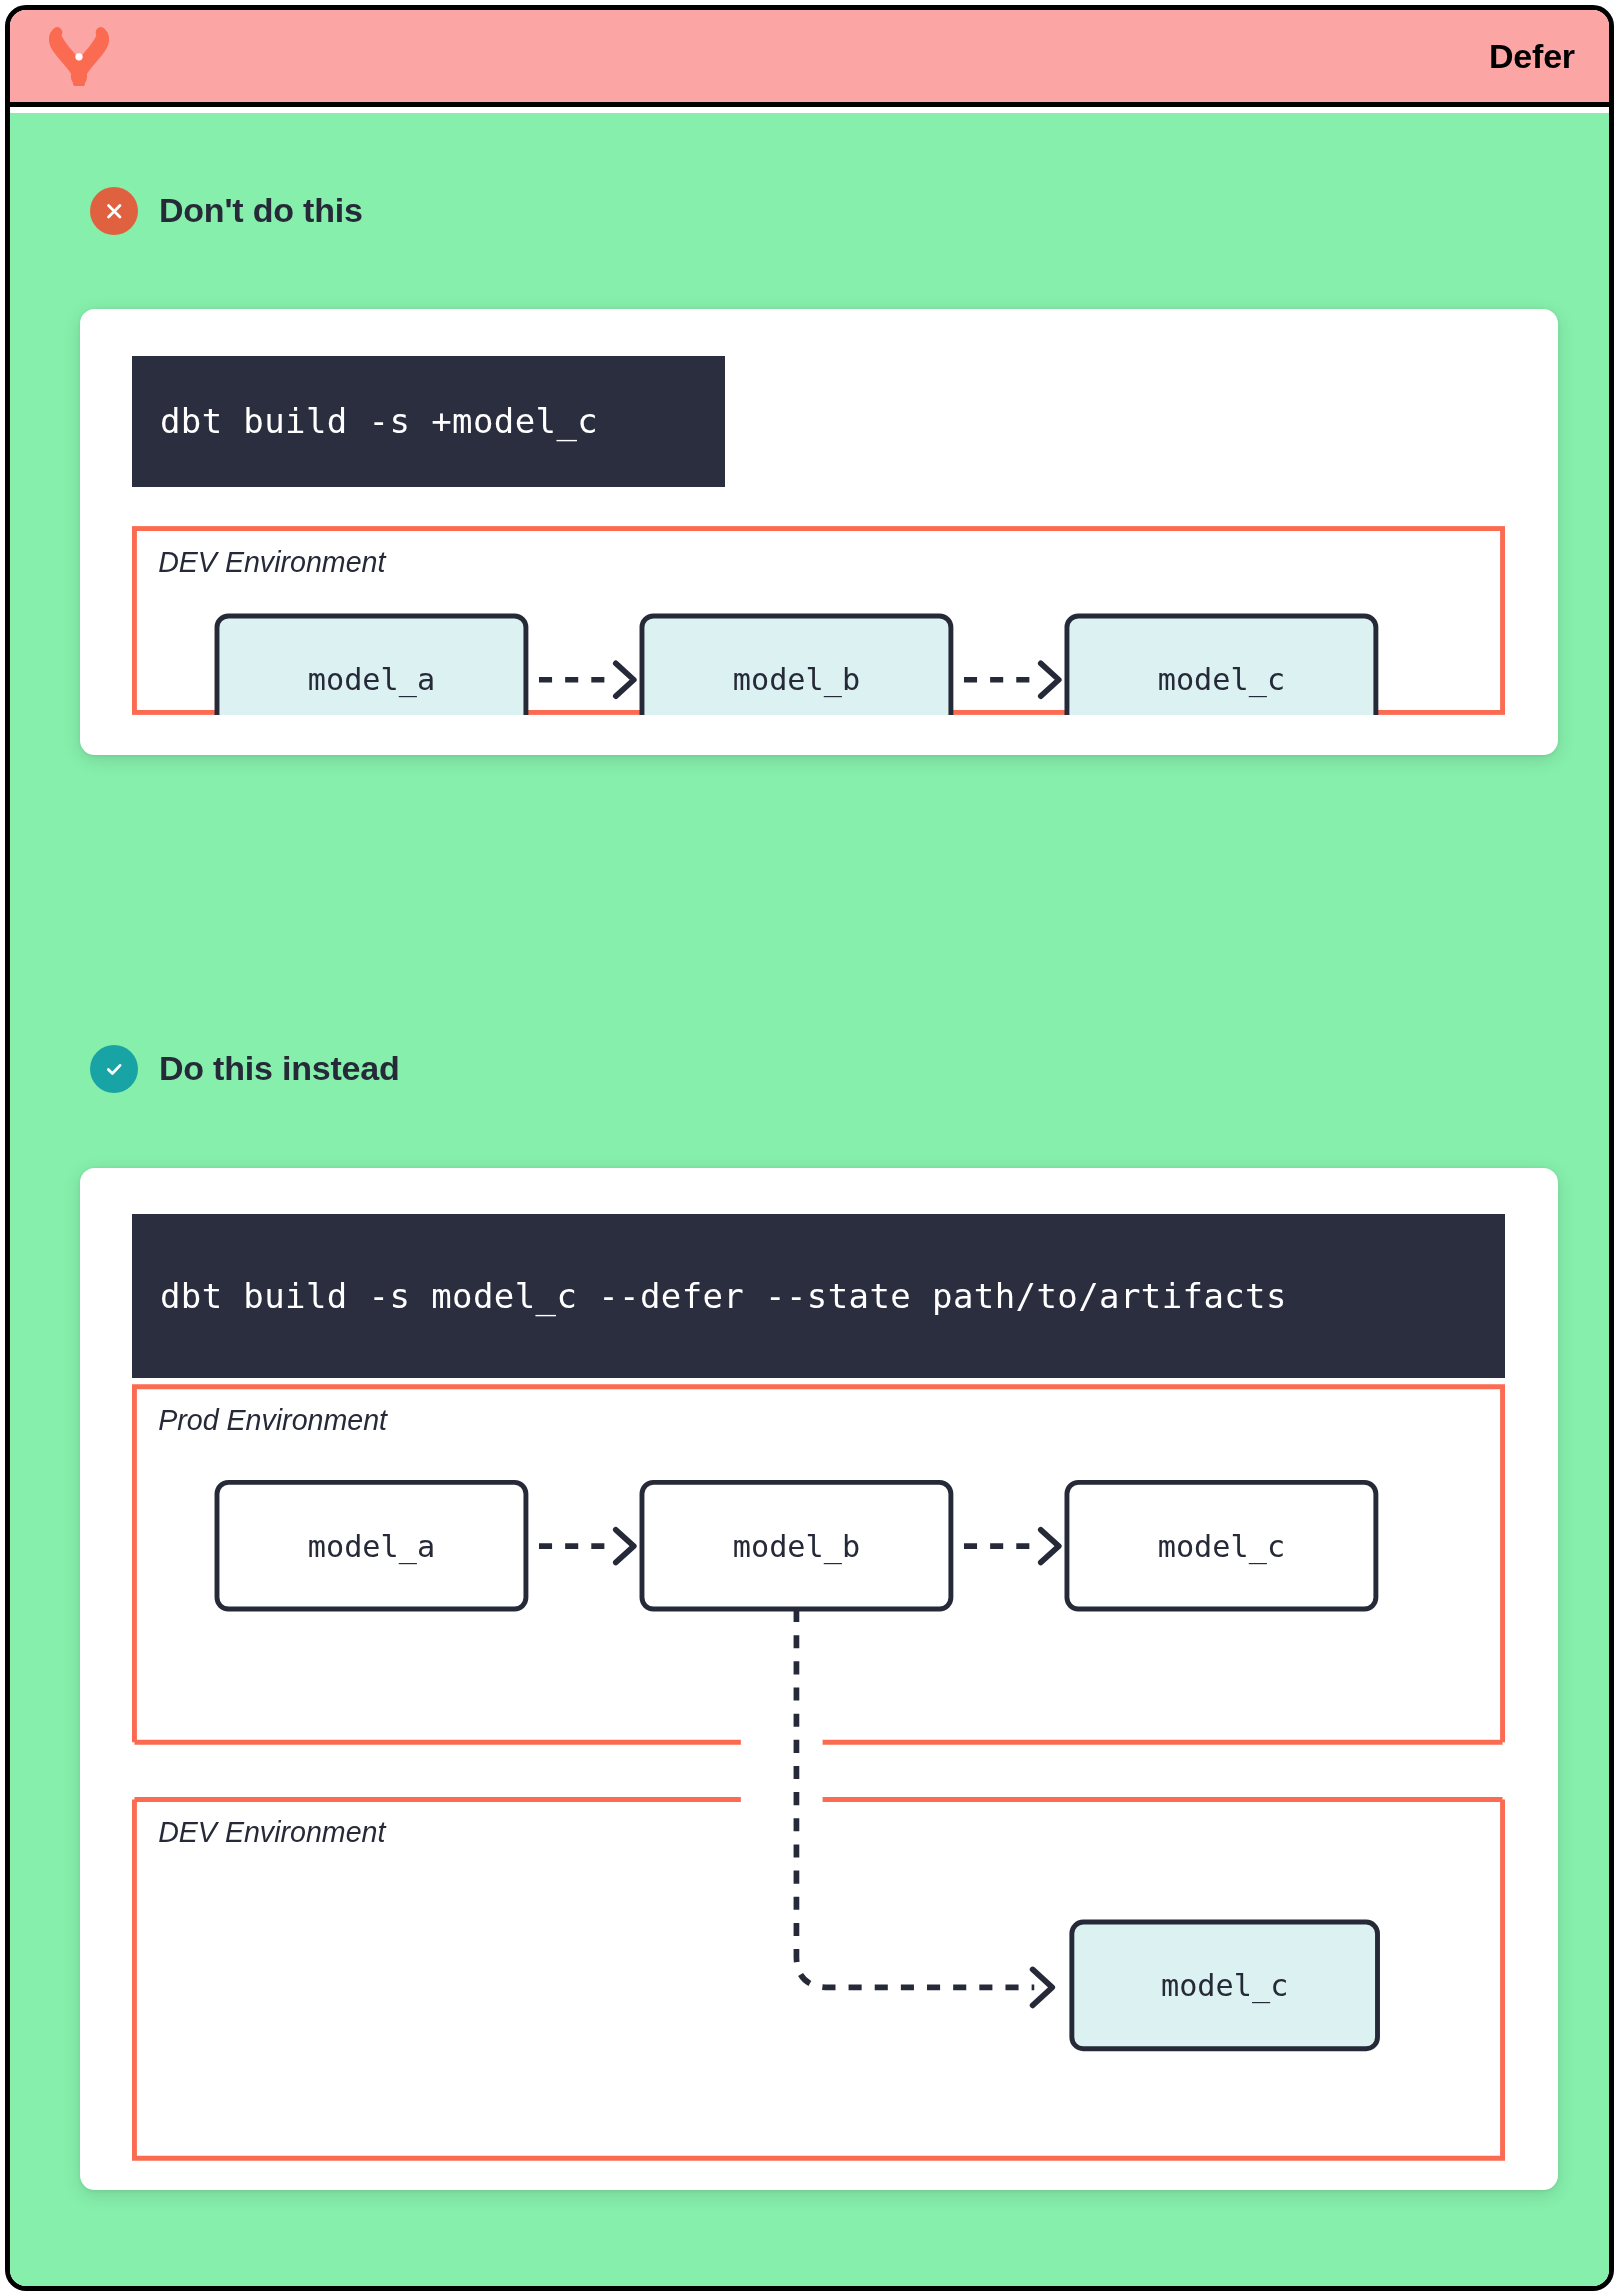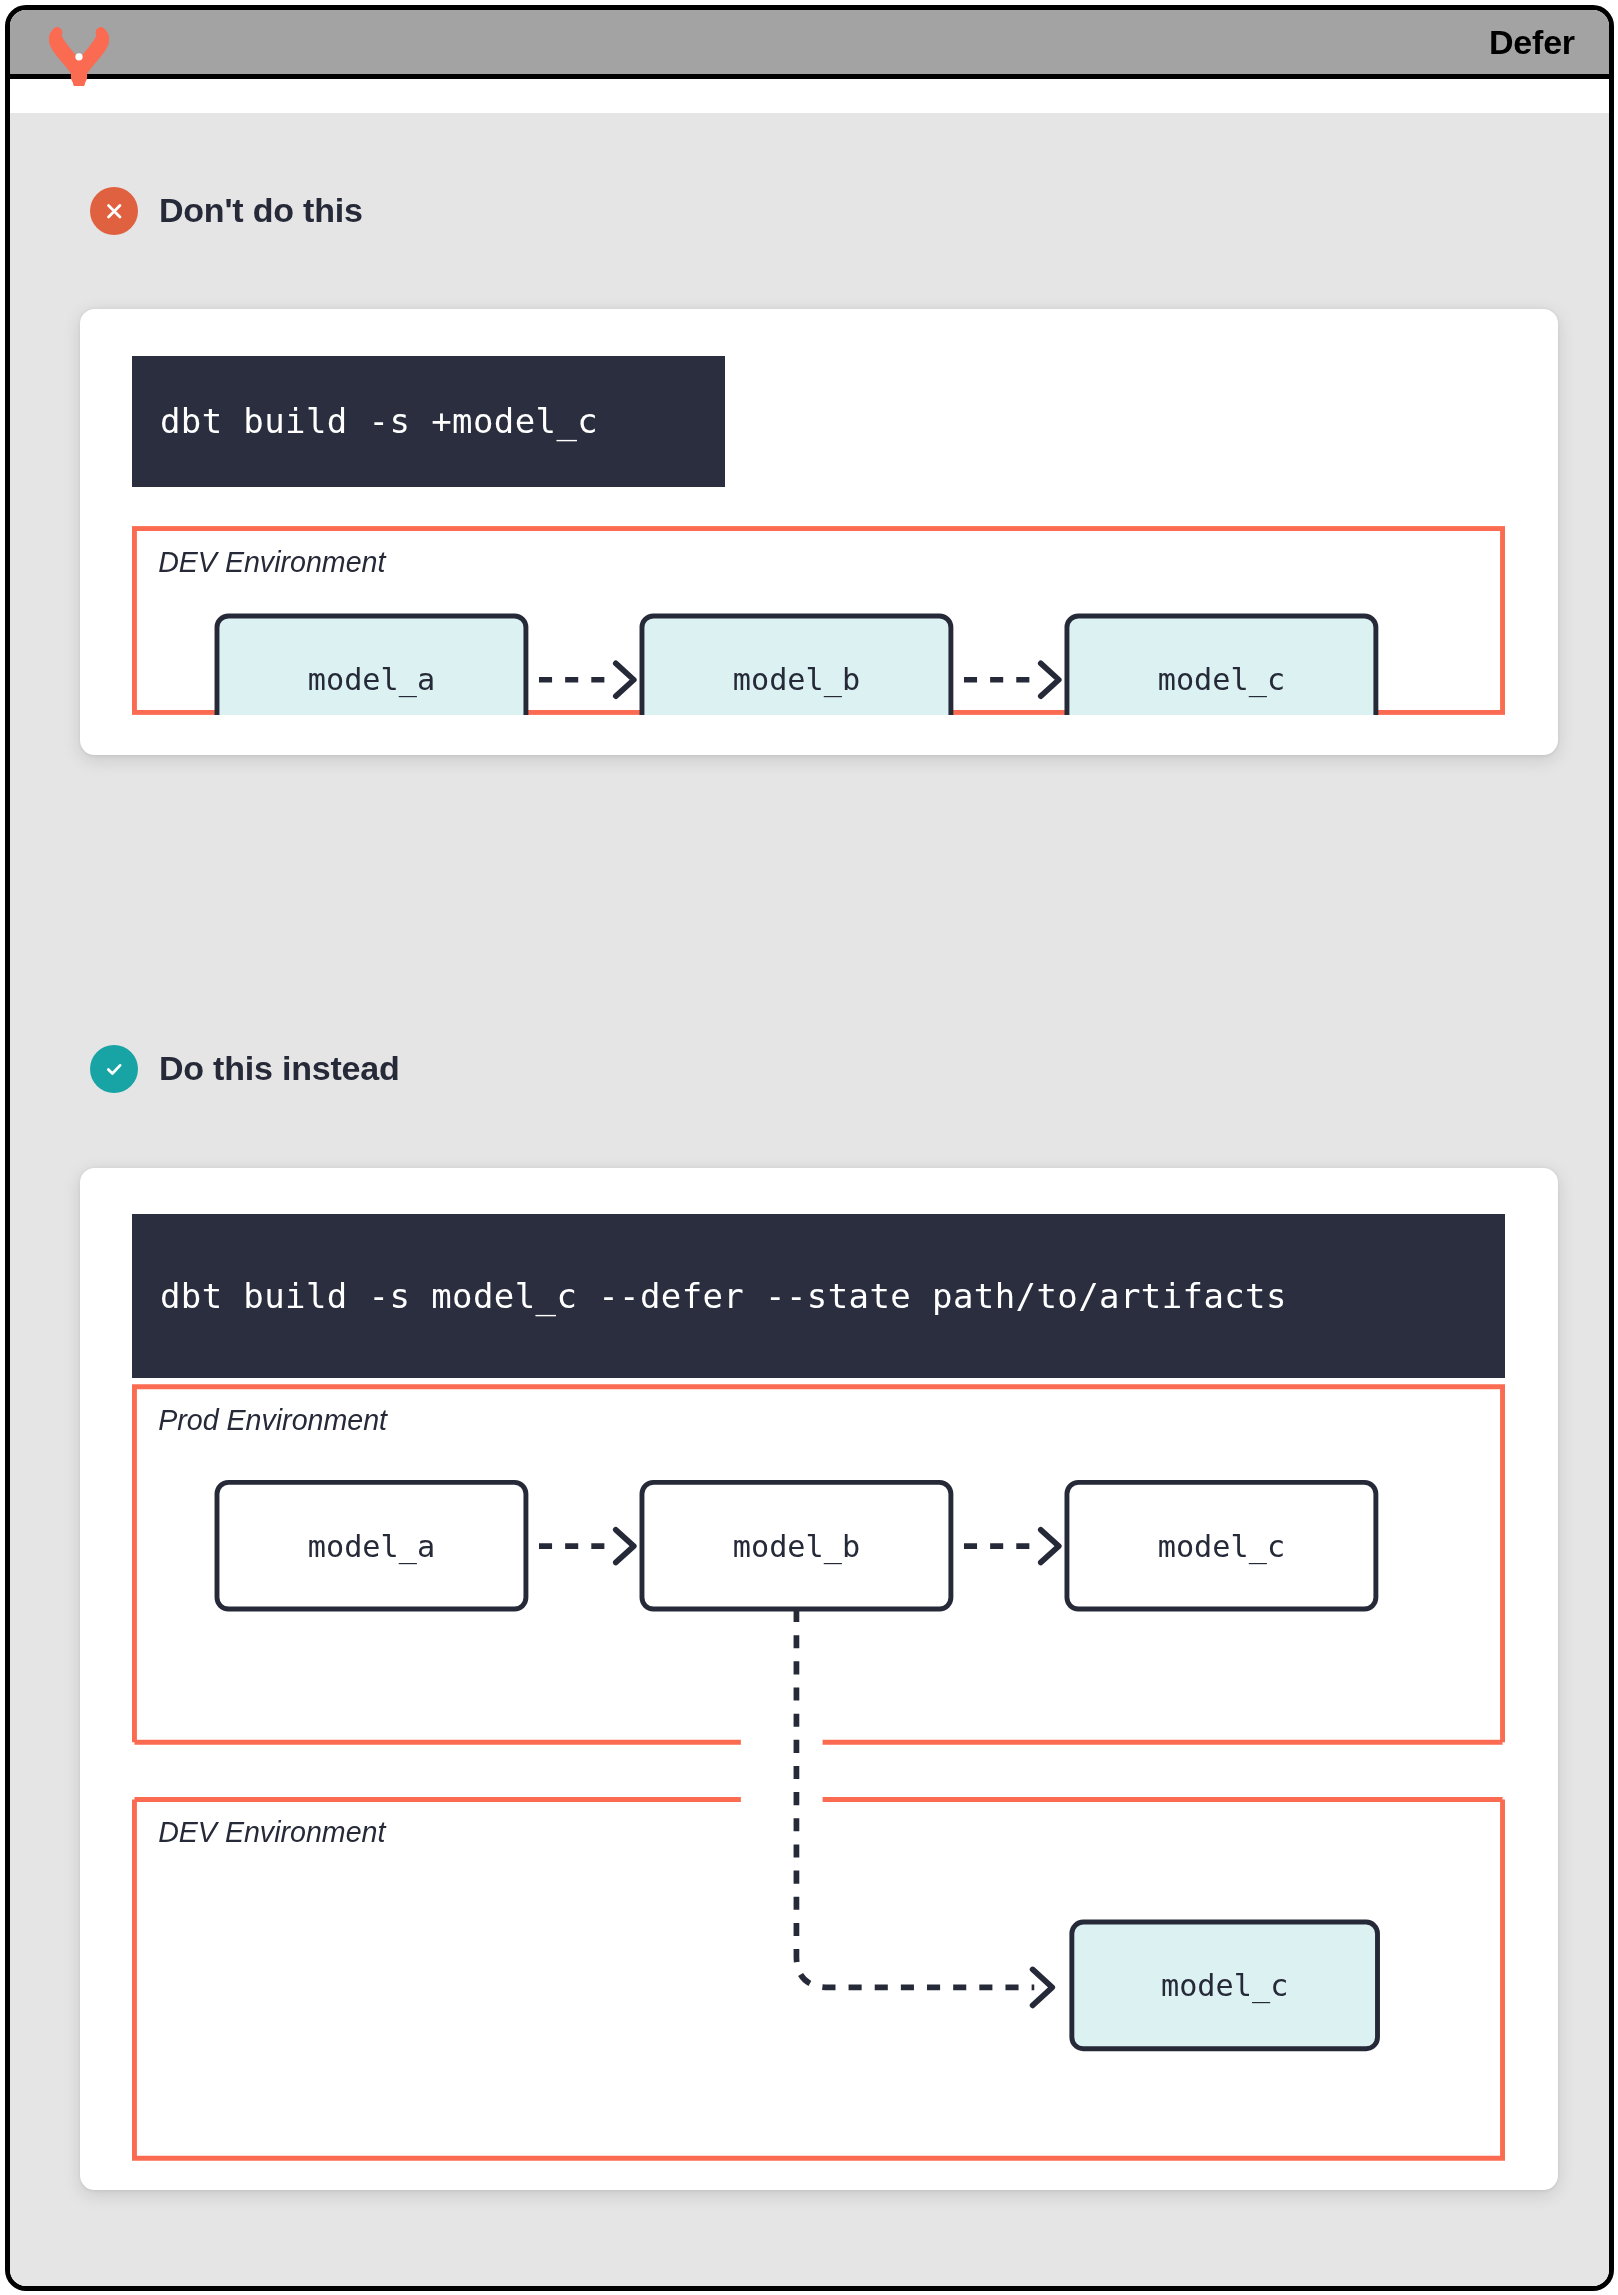--- a/index.html
+++ b/index.html
@@ -21,23 +21,23 @@
     border-radius: 21px;
     background: #ffffff;
     overflow: hidden;
   }
 
   
   .app-header {
     position: absolute;
     left: 0; top: 0;
     width: 100%;
-    height: 69px;
+    height: 97px;
     border-bottom: 5.7px solid #000000;
-    background: #a3a3a3;
+    background: #fca5a5;
     text-align: center;
   }
   .logo-mark {
     position: absolute;
     left: 39px; top: 16.3px;
     width: 60px; height: 60px;
   }
   .header-title {
     position: absolute;
     right: 34px; top: 50%;
@@ -47,21 +47,21 @@
     color: #000000;
     letter-spacing: -0.2px;
     white-space: nowrap;
   }
 
   
   .board {
     position: absolute;
     left: 0; top: 103px;
     right: 0; bottom: 0;
-    background: #e5e5e5;
+    background: #86efac;
     padding: 0;
   }
 
   
   .section-head {
     position: absolute;
     display: flex;
     align-items: center;
     gap: 21px;
   }

